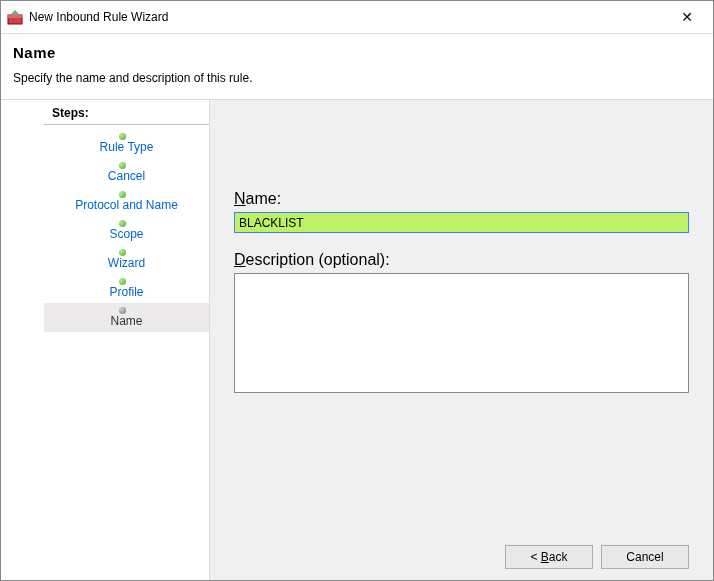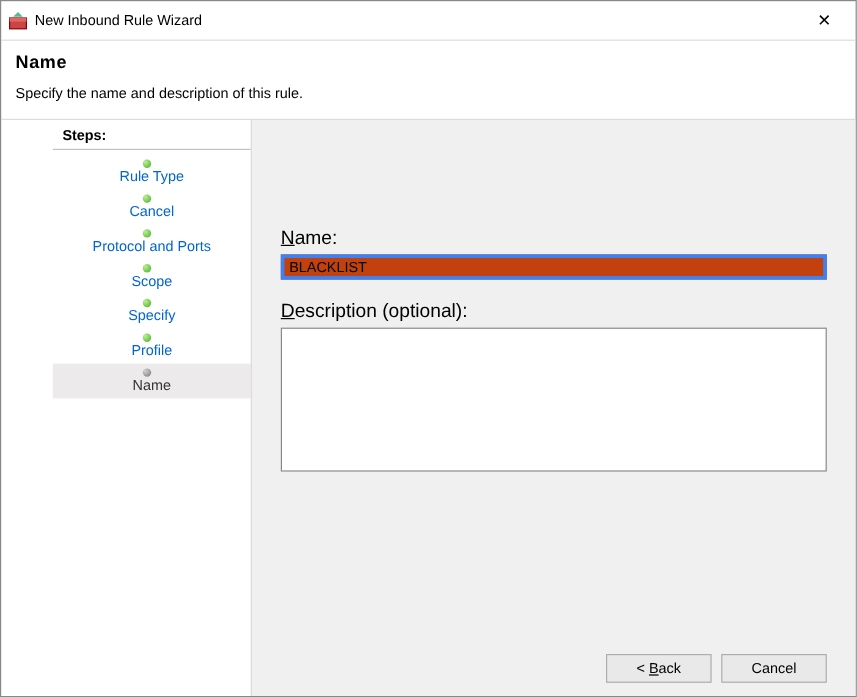--- a/index.html
+++ b/index.html
@@ -13,21 +13,21 @@
 .subtitle { font-size: 12px; }
 .body-area { display: flex; height: 485px; padding-left: 43px; }
 .sidebar { width: 165px; padding-top: 6px; }
 .steps-heading { font-size: 12px; font-weight: bold; padding: 0 8px 4px 8px; border-bottom: 1px solid #c0c0c0; margin-bottom: 4px; }
 .step { display: flex; align-items: center; font-size: 12px; padding: 4px 10px; cursor: default; color: #0066cc; flex-direction: column; }
 .step.current { background: #eceaea; color: #333; }
 .step-bullet { width: 7px; height: 7px; border-radius: 50%; background: radial-gradient(circle at 30% 30%, #b6f28e, #4fa82e); margin-right: 8px; flex-shrink: 0; }
 .step.current .step-bullet { background: radial-gradient(circle at 30% 30%, #d0d0d0, #7a7a7a); }
 .main-panel { flex: 1; background: #f0f0f0; border-left: 1px solid #dcdcdc; position: relative; padding: 90px 24px 0 24px; }
 .form-label { font-size: 16px; display: block; margin-bottom: 4px; }
-.name-input { width: 100%; max-width: 460px; height: 21px; font-size: 12px; padding: 2px 4px; border: 3px solid #3b82f6; background: #c2410c; }
+.name-input { width: 100%; max-width: 460px; height: 21px; font-size: 12px; padding: 2px 4px; border: 1px solid #3b82f6; background: #bef264; }
 .desc-label { margin-top: 18px; }
 .desc-area { width: 100%; max-width: 460px; height: 120px; font-size: 12px; padding: 4px; border: 1px solid #888; background: #fff; resize: none; }
 .button-row { position: absolute; bottom: 16px; right: 24px; display: flex; gap: 8px; }
 .btn { width: 88px; height: 24px; font-size: 12px; background: #e9e9e9; border: 1px solid #adadad; cursor: default; }
 .btn.default { border: 2px solid #0078d7; }
 .mn { text-decoration: underline; }
 </style>
 </head>
 <body>
 
@@ -54,29 +54,29 @@
     <div class="step">
         <span class="step-bullet"></span>
         <span>Rule Type</span>
       </div>
     <div class="step">
         <span class="step-bullet"></span>
         <span>Cancel</span>
       </div>
     <div class="step">
         <span class="step-bullet"></span>
-        <span>Protocol and Ports</span>
+        <span>Protocol and Name</span>
       </div>
     <div class="step">
         <span class="step-bullet"></span>
         <span>Scope</span>
       </div>
     <div class="step">
         <span class="step-bullet"></span>
-        <span>Specify</span>
+        <span>Wizard</span>
       </div>
     <div class="step">
         <span class="step-bullet"></span>
         <span>Profile</span>
       </div>
     <div class="step current">
         <span class="step-bullet"></span>
         <span>Name</span>
       </div>
   </div>

